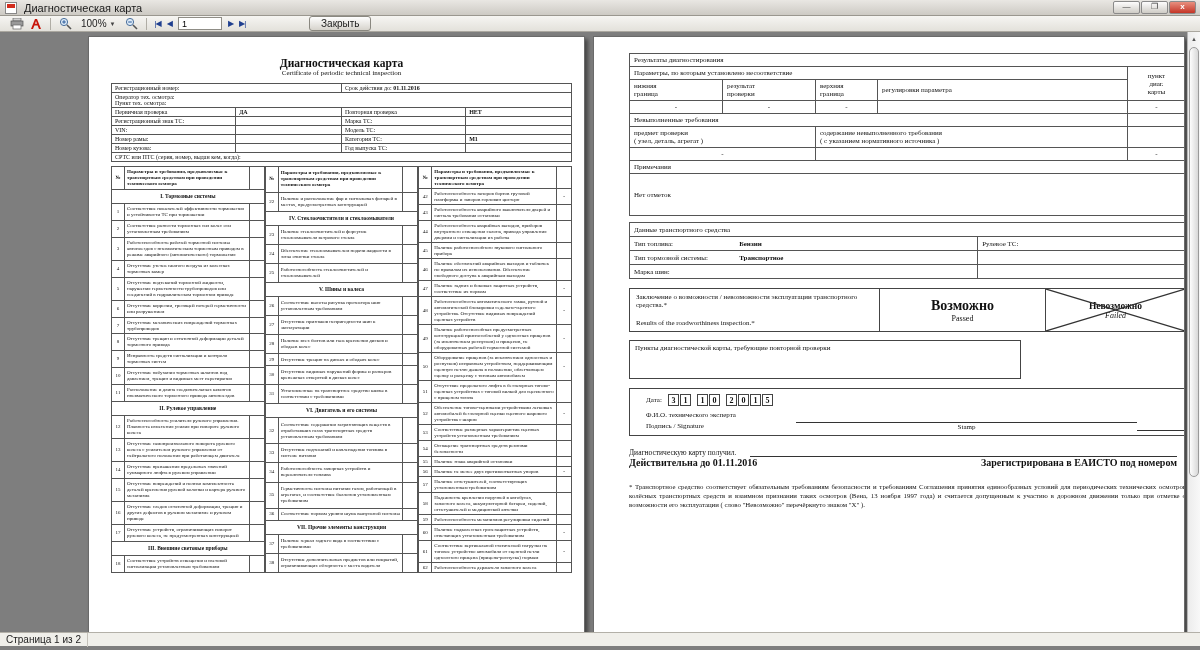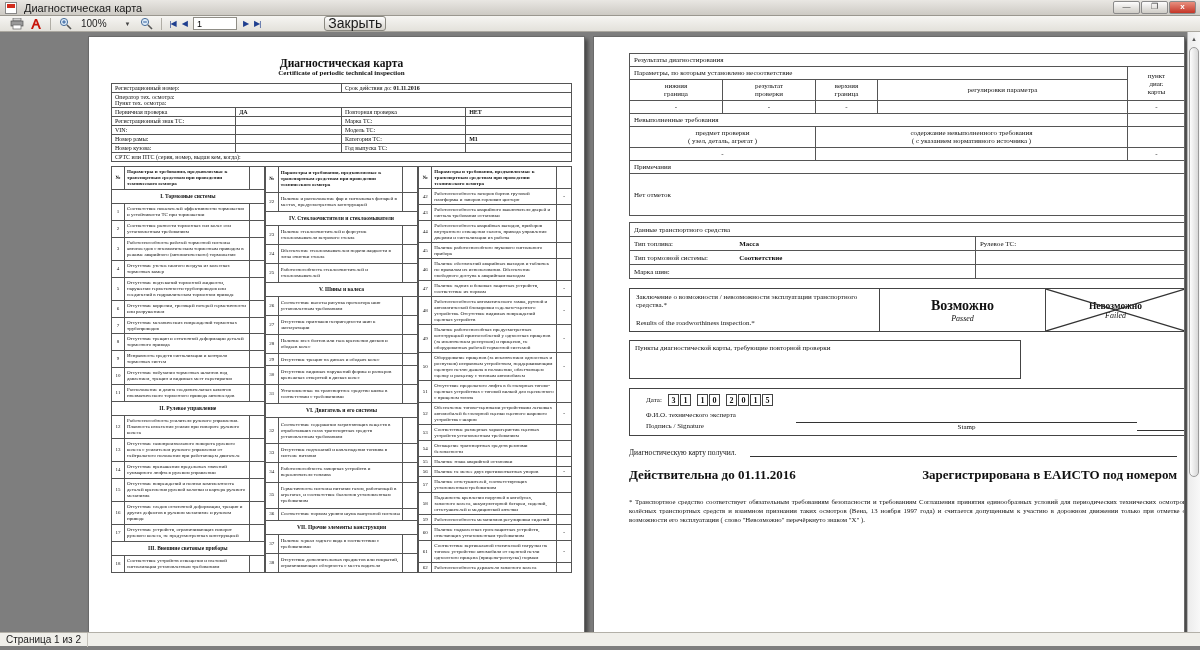--- a/index.html
+++ b/index.html
@@ -22,88 +22,88 @@
     text-align:center; color:#333; }
   .winbtn.close { background:linear-gradient(#e8907f,#c43527); color:#fff; font-weight:bold; }
 
   
   .toolbar { position:absolute; left:0; top:16px; width:1200px; height:16px;
     background:linear-gradient(#f6f5f2,#e3e1db); border-bottom:1px solid #aaa79f;
     display:flex; align-items:center; gap:6px; padding:0 10px; font-size:10px; }
   .tbtn { display:flex; align-items:center; justify-content:center; height:14px; }
   .sep { width:1px; height:12px; background:#b0ada5; margin:0 2px; }
   .navglyph { color:#1f3f8f; font-size:8px; line-height:14px; letter-spacing:-1px; }
-  .zoomsel { display:flex; align-items:center; gap:18px; padding:0 3px; height:13px; color:#222; }
+  .zoomsel { display:flex; align-items:center; gap:3px; padding:0 3px; height:13px; color:#222; }
   .zoomsel .arrow { font-size:6px; color:#444; }
   .pageinput { width:44px; height:13px; border:1px solid #8f8d86; background:#fff;
     font-size:9px; padding:0 3px; font-family:"Liberation Sans",sans-serif; }
   .closebtn { margin-left:58px; width:62px; height:15px; border:1px solid #8a8880;
     border-radius:3px; background:linear-gradient(#fefefe,#d6d3cc);
-    font-size:14px; color:#1a1a1a; text-align:center; line-height:13px; }
+    font-size:10px; color:#1a1a1a; text-align:center; line-height:13px; }
 
   
   .viewer { position:absolute; left:0; top:32px; width:1200px; height:600px;
     background:#7e7e7e; overflow:hidden; }
   .page { position:absolute; top:4px; background:#fff; color:#111;
     font-family:"Liberation Serif", serif; box-shadow:3px 3px 4px rgba(0,0,0,.45);
     border:1px solid #6a6a6a; overflow:hidden; }
   .page1 { left:88px; width:497px; height:980px; padding:20px 12px 0 22px; }
   .page2 { left:593px; width:592px; height:980px; padding:16px 7px 0 35px; }
 
   
   .doc-title { text-align:center; font-size:11.5px; font-weight:bold; }
-  .doc-sub { text-align:center; font-size:7px; font-weight:bold; margin-bottom:6px; }
+  .doc-sub { text-align:center; font-size:7px; font-weight:normal; margin-bottom:6px; }
   table { border-collapse:collapse; }
   .hdrT { width:100%; font-size:6px; }
   .hdrT td { border:0.5px solid #555; padding:1px 3px; height:9px; vertical-align:top; }
   .hdrT .b { font-weight:bold; }
   .cols { display:flex; margin-top:4px; }
   .colT { width:154.3px; font-size:5px; line-height:1.2; }
   .colT td, .colT th { border:0.5px solid #555; padding:1.5px 2px; vertical-align:middle; }
   .colT th.num, .colT td.num { width:13px; text-align:center; }
   .colT td.mark { width:15px; text-align:center; }
   .colT th.ph { font-weight:bold; text-align:left; font-size:5px; }
   .colT td.sec { text-align:center; font-weight:bold; font-size:5.5px; height:14px; }
 
   
   .t2 { width:557px; font-size:7px; }
   .t2 td, .t2 th { border:0.6px solid #555; padding:2px 4px; vertical-align:middle; }
   .banner { height:13px; font-size:7px; }
-  .t2 th { font-weight:normal; text-align:center; white-space:pre-line; }
+  .t2 th { font-weight:normal; text-align:left; white-space:pre-line; }
   .ptcol { width:58px; text-align:center; white-space:pre-line; }
   .dashrow td { text-align:center; height:12px; }
   .notesbox td.body { height:42px; vertical-align:middle; padding-left:4px; }
   .veh td { height:14px; }
   .veh .val { font-weight:bold; }
   .concl { margin-top:9px; width:557px; font-size:7px; }
   .concl td { border:0.8px solid #444; padding:4px 6px; vertical-align:middle; }
   .concl .mid { text-align:center; width:166px; }
   .concl .mid .ru { font-weight:bold; font-size:14px; }
-  .concl .mid .en { font-style:italic; font-size:8px; }
+  .concl .mid .en { font-size:8px; }
   .xcell { position:relative; width:140px; text-align:center; }
   .xcell svg { position:absolute; inset:0; width:100%; height:100%; }
   .repeat-row { display:flex; margin-top:8px; width:557px; justify-content:space-between; }
   .repeat-left { width:392px; border:0.8px solid #444; font-size:7px; padding:3px 5px 26px; }
   .repeat-right { width:150px; border:0.8px solid #444; font-size:7px; padding:3px 5px 4px; }
   .boxrow { display:flex; margin-top:4px; }
   .dbox { width:11px; height:12px; border:0.8px solid #444; margin-right:1px;
     display:inline-block; text-align:center; font-weight:bold; font-size:8px; line-height:12px; }
   .dbox.gap { margin-left:5px; }
   .datebox { margin-top:9px; width:615px; border:0.8px solid #444; padding:5px 16px 4px; font-size:7px; }
   .daterow { display:flex; align-items:center; gap:6px; }
   .sigrow { display:flex; margin-top:4px;align-items:flex-end; }
   .sigleft { width:150px; line-height:1.5; }
   .sigmid { flex:1; text-align:center; }
   .sigmid .line { border-top:0.8px solid #333; margin-top:12px; }
   .sigright { width:90px; }
   .sigright .line { border-top:0.8px solid #333; margin-top:12px; }
   .received { display:flex; align-items:flex-end; margin-top:12px; font-size:7.5px; }
   .received .line { flex:1; border-bottom:0.8px solid #333; margin-left:14px; height:9px; }
-  .validrow { display:flex; justify-content:space-between; margin-top:10px;
-    font-size:13px; font-weight:bold; }
+  .validrow { display:flex; justify-content:space-between; 
+    font-size:10px; font-weight:bold; }
   .footnote { margin-top:14px; font-size:6.8px; text-align:justify; line-height:1.35;
     width:557px; }
 
   
   .vscroll { position:absolute; right:0; top:0; width:13px; height:600px;
     background:linear-gradient(90deg,#ececec,#f8f8f8); border-left:1px solid #b5b5b5; }
   .vscroll .up { height:14px; text-align:center; font-size:6px; color:#555; line-height:14px; }
   .vscroll .thumb { position:absolute; left:1px; top:15px; width:10px; height:430px;
     border:1px solid #9a9a9a; border-radius:5px; background:linear-gradient(90deg,#fdfdfd,#d8d8d8); }
 
@@ -622,26 +622,26 @@
       </tbody>
         </table>
 
       <table class="t2 veh" style="margin-top:6px">
         <tbody>
             <tr>
               <td colspan="3" class="banner">Данные транспортного средства</td>
             </tr>
         <tr>
           <td style="width:19%;border-right:none">Тип топлива:</td>
-          <td class="val" style="border-left:none">Масса</td>
+          <td class="val" style="border-left:none">Бензин</td>
           <td>Рулевое ТС:</td>
         </tr>
         <tr>
           <td style="border-right:none">Тип тормозной системы:</td>
-          <td class="val" style="border-left:none">Соответствие</td>
+          <td class="val" style="border-left:none">Транспортное</td>
           <td></td>
         </tr>
         <tr>
           <td colspan="2">Марка шин:</td>
           <td></td>
         </tr>
       </tbody>
         </table>
 
       <table class="concl">

